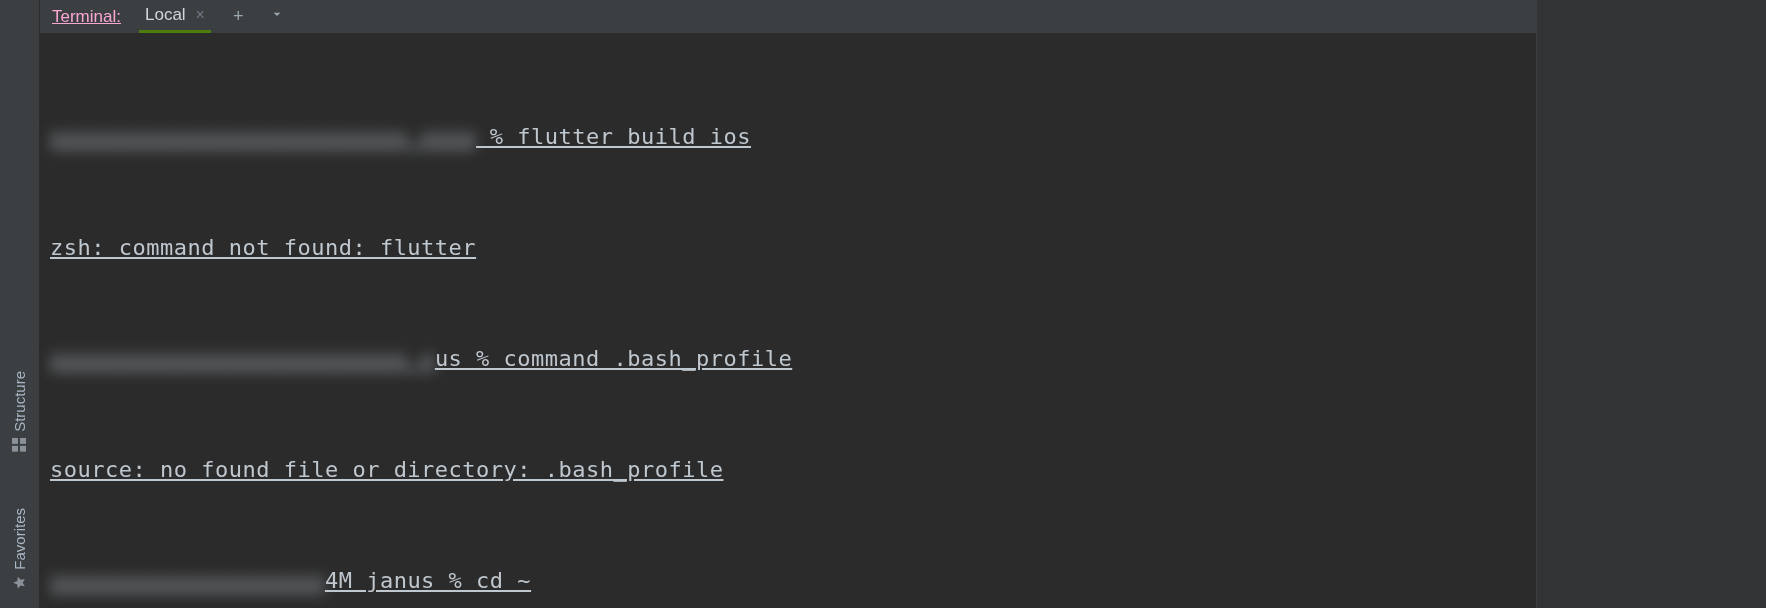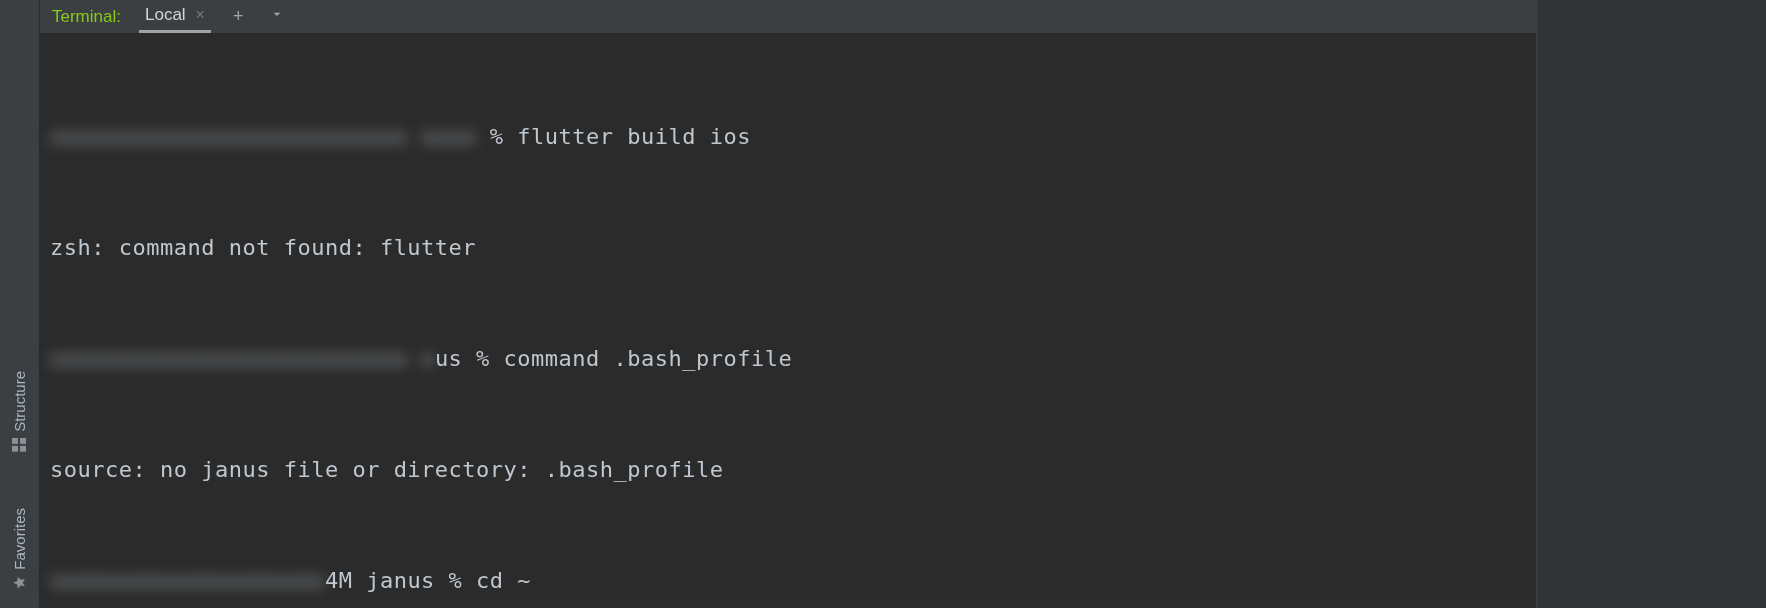--- a/index.html
+++ b/index.html
@@ -48,46 +48,46 @@
     background: #3c3f41;
     display: flex;
     align-items: center;
     padding-left: 12px;
     border-bottom: 1px solid #2b2b2b;
     font-family: -apple-system, "Segoe UI", sans-serif;
     font-size: 17px;
     color: #a9b7c6;
     gap: 18px;
   }
-  .term-title { color: #84cc16; }
+  .term-title { color: #f9a8d4; text-decoration: underline; }
   .term-tab {
     display: flex;
     align-items: center;
     gap: 10px;
     height: 100%;
     padding: 8px 6px;
-    border-bottom: 3px solid #a3a3a3;
+    border-bottom: 3px solid #4d7c0f;
     color: #d0d6dc;
   }
   .tab-close { color: #6e7a85; cursor: pointer; font-size: 16px; }
   .hdr-btn { color: #9aa7b0; cursor: pointer; font-size: 18px; padding: 0 4px; }
   
   
   .term-body {
     flex: 1;
     background: #2b2b2b;
     color: #bfc7cf;
     font-size: 22px;
     line-height: 37px;
     letter-spacing: 0.5px;
     padding: 10px 0 0 10px;
     white-space: pre;
     position: relative;
   }
-  .line { display: flex; align-items: center; height: 37px; }
+  .line { display: flex; align-items: center; height: 37px; text-decoration: underline; }
   .blur {
     display: inline-block;
     filter: blur(7px);
     color: #a8b0b8;
     user-select: none;
   }
   
   
   .right-edge {
     width: 230px;
@@ -135,21 +135,21 @@
         <svg width="16" height="16" viewBox="0 0 24 24">
             <path fill="#9aa7b0" d="M7 10l5 5 5-5z"></path>
           </svg>
       </span>
     </div>
 
     <div class="term-body">
       <div class="line"><span class="blur">xxxxxxxxxxxxxxxxxxxxxxxxxx xxxx</span><span> % flutter build ios</span></div>
       <div class="line"><span>zsh: command not found: flutter</span></div>
       <div class="line"><span class="blur">xxxxxxxxxxxxxxxxxxxxxxxxxx x</span><span>us % command .bash_profile</span></div>
-      <div class="line"><span>source: no janus file or directory: .bash_profile</span></div>
+      <div class="line"><span>source: no found file or directory: .bash_profile</span></div>
       <div class="line"><span class="blur">xxxxxxxxxxxxxxxxxxxx</span><span>4M janus % cd ~</span></div>
       
       
       
       
       
     </div>
   </div>
 
   <div class="right-edge"></div>

